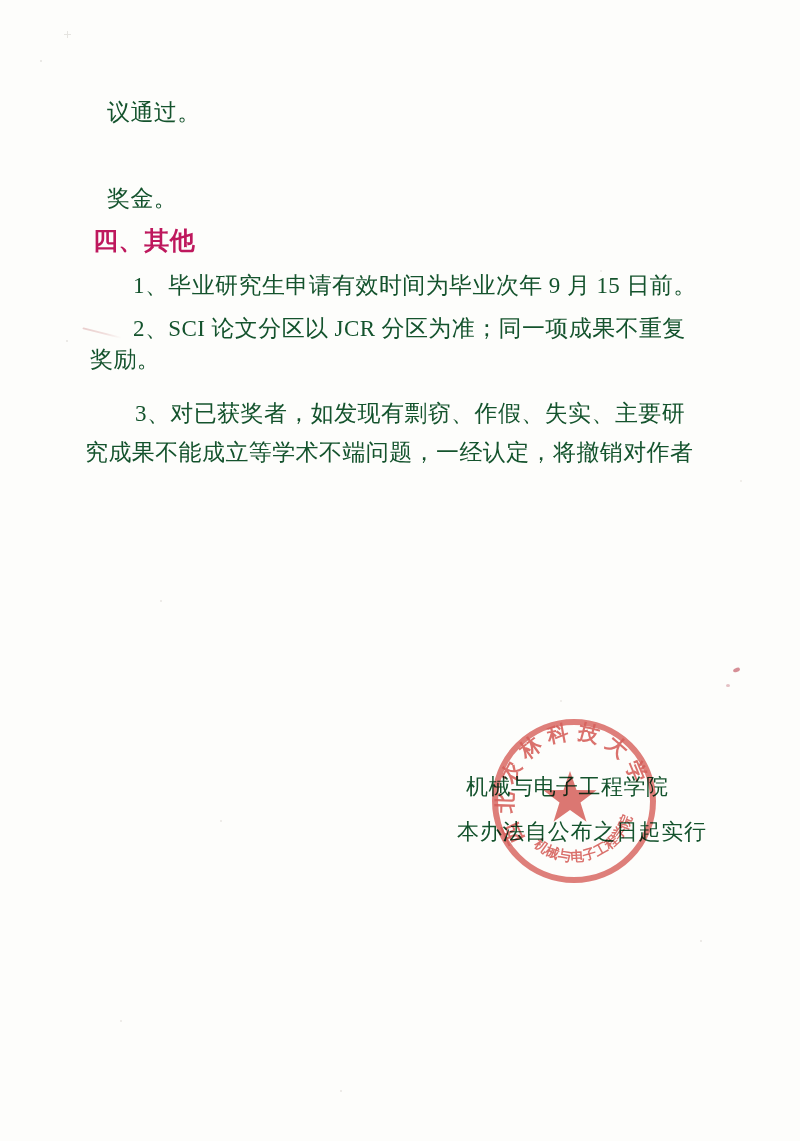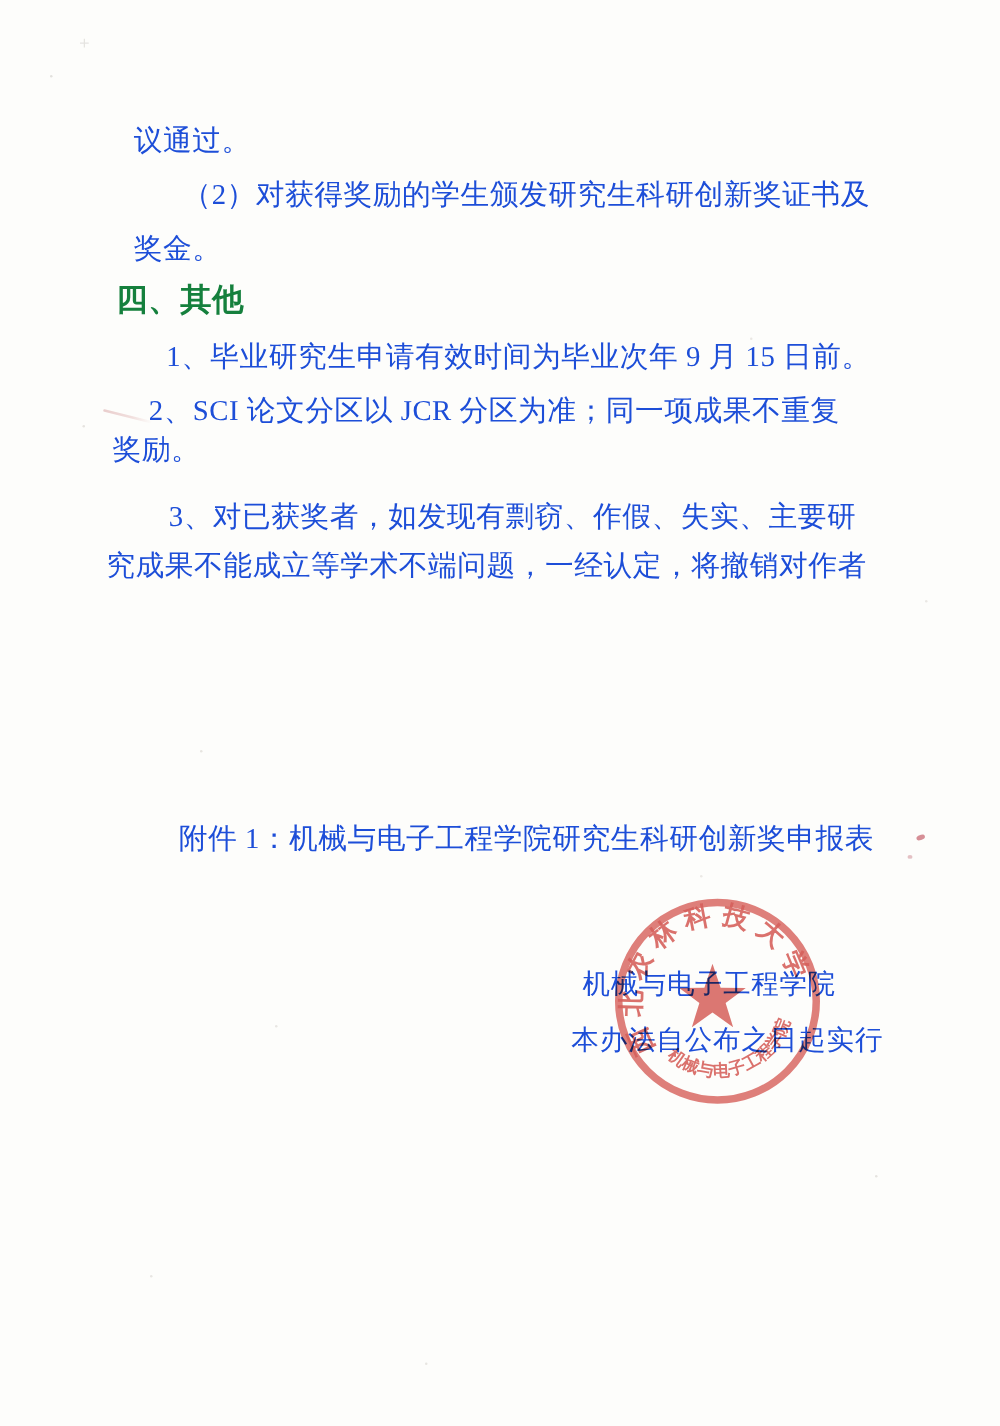--- a/index.html
+++ b/index.html
@@ -26,30 +26,30 @@
   }
   .speck-red-a{position:absolute;left:733px;top:668px;width:7px;height:4px;background:#c86a74;border-radius:60% 40% 50% 50%;opacity:.75;transform:rotate(-18deg);}
   .speck-red-b{position:absolute;left:726px;top:684px;width:4px;height:3px;background:#d39aa0;border-radius:50%;opacity:.6;}
   .speck-cross{position:absolute;left:64px;top:31px;width:7px;height:7px;opacity:.35;}
   .speck-cross:before,.speck-cross:after{content:"";position:absolute;background:#b9b6b1;}
   .speck-cross:before{left:3px;top:0;width:1px;height:7px;}
   .speck-cross:after{left:0;top:3px;width:7px;height:1px;}
 
   .ln{
     position:absolute;margin:0;line-height:1;white-space:pre;
-    font-size:23px;letter-spacing:.4px;color:#1d4ed8;
+    font-size:23px;letter-spacing:.4px;color:#14532d;
     text-rendering:optimizeLegibility;
   }
   #l1{left:107px;top:101px;}
   #l2{left:146px;top:144px;}
   #l3{left:107px;top:187px;}
   #l4{left:93px;top:228px;font-family:"Liberation Sans","DejaVu Sans",sans-serif;
-      font-weight:bold;font-size:25px;letter-spacing:.6px;color:#15803d;}
+      font-weight:bold;font-size:25px;letter-spacing:.6px;color:#be185d;}
   #l5{left:133px;top:274px;}
-  #l6{left:119px;top:317px;}
+  #l6{left:133px;top:317px;}
   #l7{left:90px;top:348px;}
   #l8{left:135px;top:402px;}
   #l9{left:85px;top:441px;}
   #l10{left:88px;top:488px;}
   #l11{left:135px;top:530px;}
   #attach{left:143px;top:659px;}
   #sig-org{left:466px;top:776px;font-size:22px;letter-spacing:.5px;}
   #sig-date{left:457px;top:821px;font-size:22px;letter-spacing:.7px;}
 
   .stamp{
@@ -57,30 +57,28 @@
     mix-blend-mode:multiply;opacity:.93;
   }
   .stamp text{font-family:"Liberation Serif","DejaVu Serif",serif;font-weight:bold;}
 </style>
 </head>
 <body>
 
 <div class="page">
 
   <p class="ln" id="l1">议通过。</p>
-  <p class="ln" id="l2">（2）对获得奖励的学生颁发研究生科研创新奖证书及</p>
   <p class="ln" id="l3">奖金。</p>
   <p class="ln" id="l4">四、其他</p>
   <p class="ln" id="l5">1、毕业研究生申请有效时间为毕业次年 9 月 15 日前。</p>
   <p class="ln" id="l6">2、SCI 论文分区以 JCR 分区为准；同一项成果不重复</p>
   <p class="ln" id="l7">奖励。</p>
   <p class="ln" id="l8">3、对已获奖者，如发现有剽窃、作假、失实、主要研</p>
   <p class="ln" id="l9">究成果不能成立等学术不端问题，一经认定，将撤销对作者</p>
 
-  <p class="ln" id="attach">附件 1：机械与电子工程学院研究生科研创新奖申报表</p>
 
   <p class="ln" id="sig-org">机械与电子工程学院</p>
   <p class="ln" id="sig-date">本办法自公布之日起实行</p>
 
   <svg class="stamp" viewBox="0 0 190 190">
     <defs>
       <path id="arcTop" d="M 48.9 136.5 A 62 62 0 1 1 157 97.2" fill="none"></path>
       <path id="arcBot" d="M 54.9 139.6 A 60 60 0 0 0 151.7 114.5" fill="none"></path>
     </defs>
     <circle cx="95" cy="95" r="79" fill="none" stroke-width="6" opacity="0.8" stroke="#d4534e"></circle>

